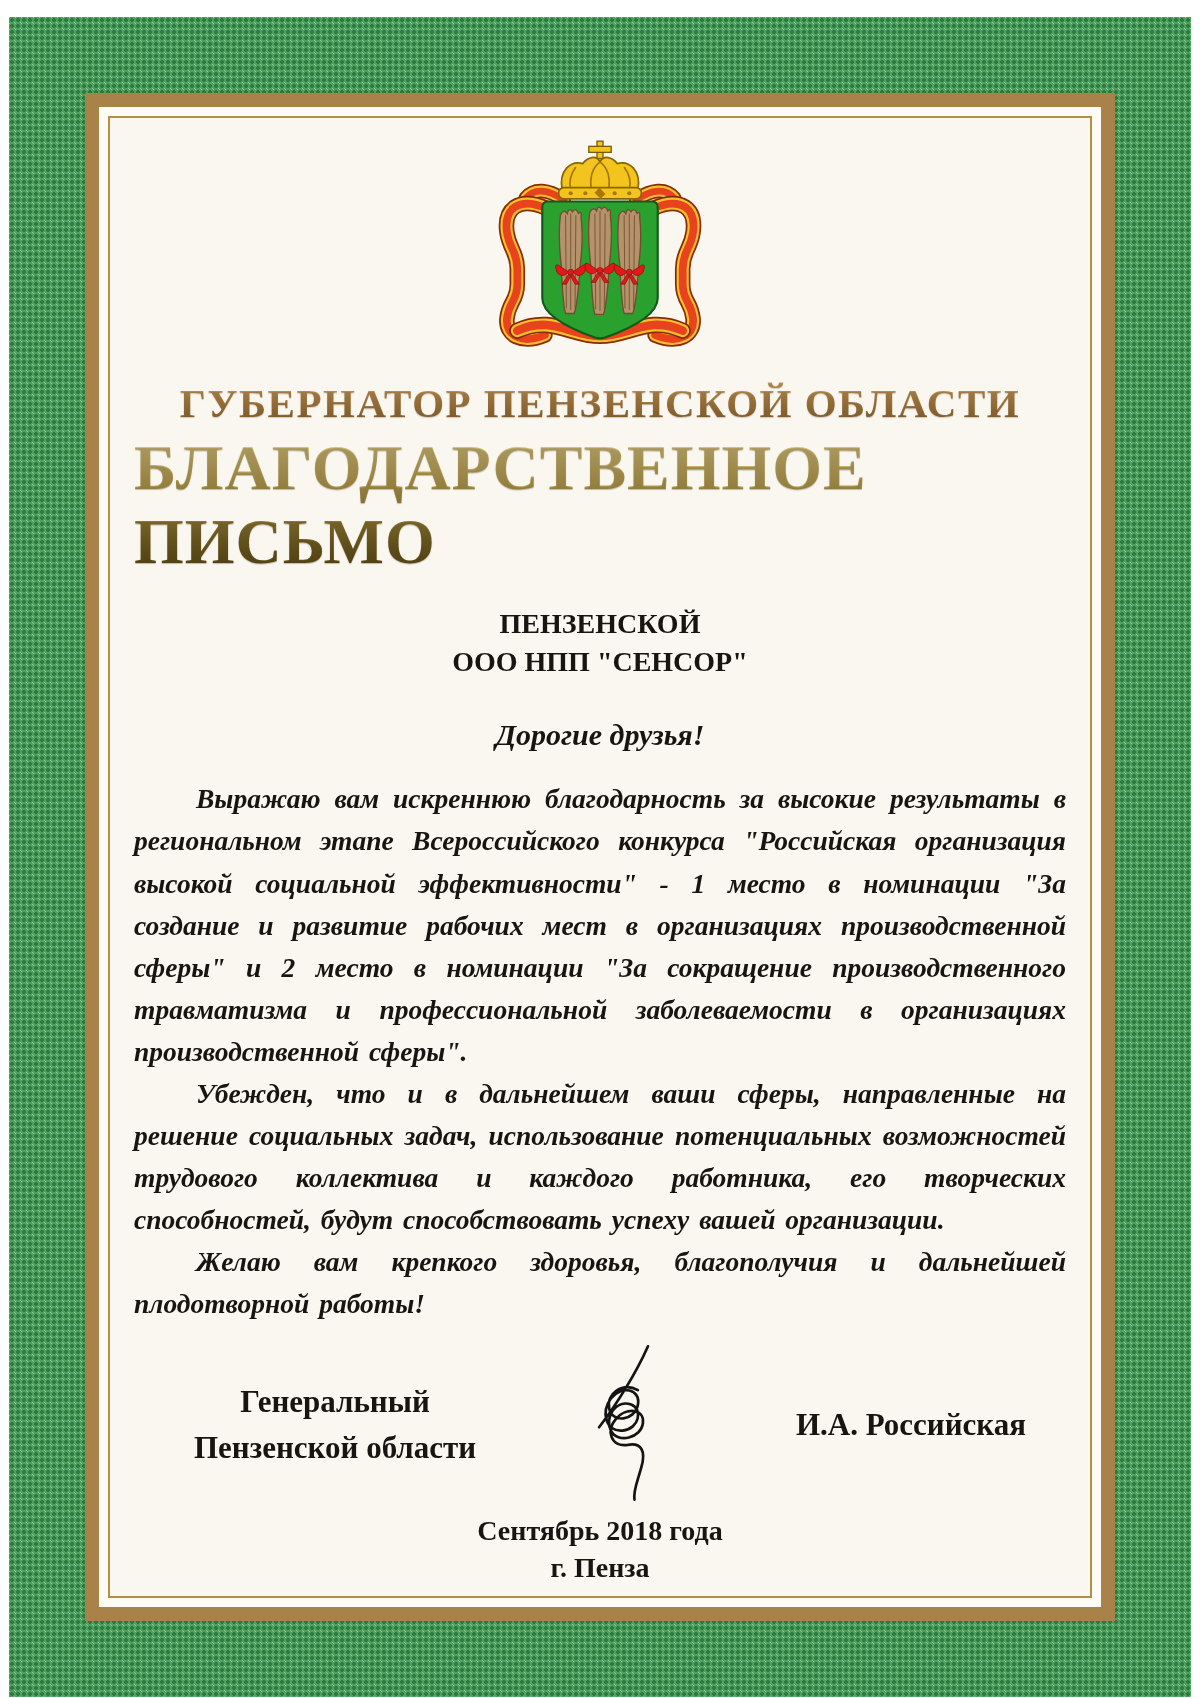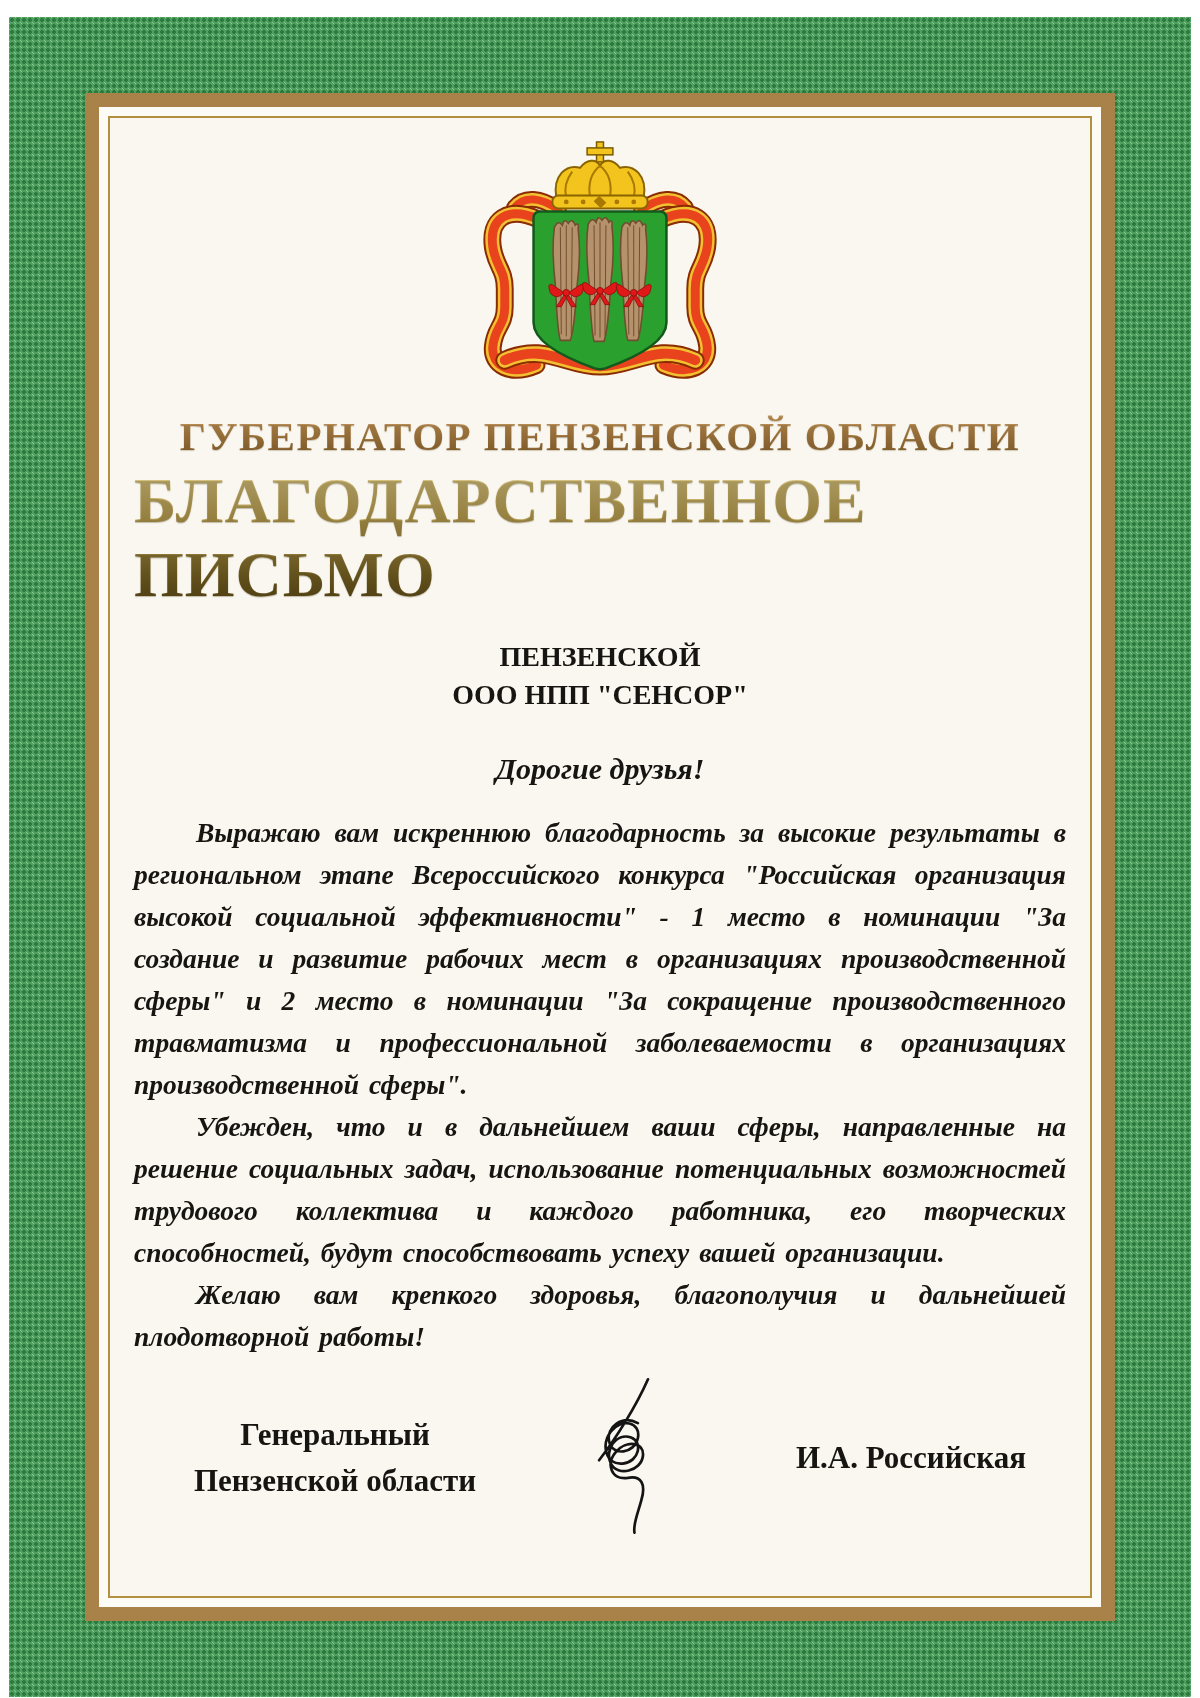--- a/index.html
+++ b/index.html
@@ -188,16 +188,20 @@
         </div>
         <div class="signature-wrap">
           <svg width="118" height="168" viewBox="0 0 140 190" aria-hidden="true">
             <path d="M102,4 C88,36 64,74 44,100
                      M90,56 C72,46 52,60 56,78 C60,96 86,92 90,74 C94,54 70,50 58,66 C46,82 52,106 72,104 C92,102 96,78 82,73 C64,67 50,88 58,104 C66,120 94,113 96,95 C98,78 76,76 64,90 C52,104 58,124 78,121 C94,118 100,128 94,148 C90,163 84,176 86,186" fill="none" stroke="#141414" stroke-width="3.2" stroke-linecap="round"></path>
           </svg>
         </div>
         <div class="sign-name">И.А. Российская</div>
       </div>
 
+      <div class="date-block">
+        <div>Сентябрь 2018 года</div>
+        <div>г. Пенза</div>
+      </div>
 
     </div>
   </div>
 </div>
 
 </body></html>

